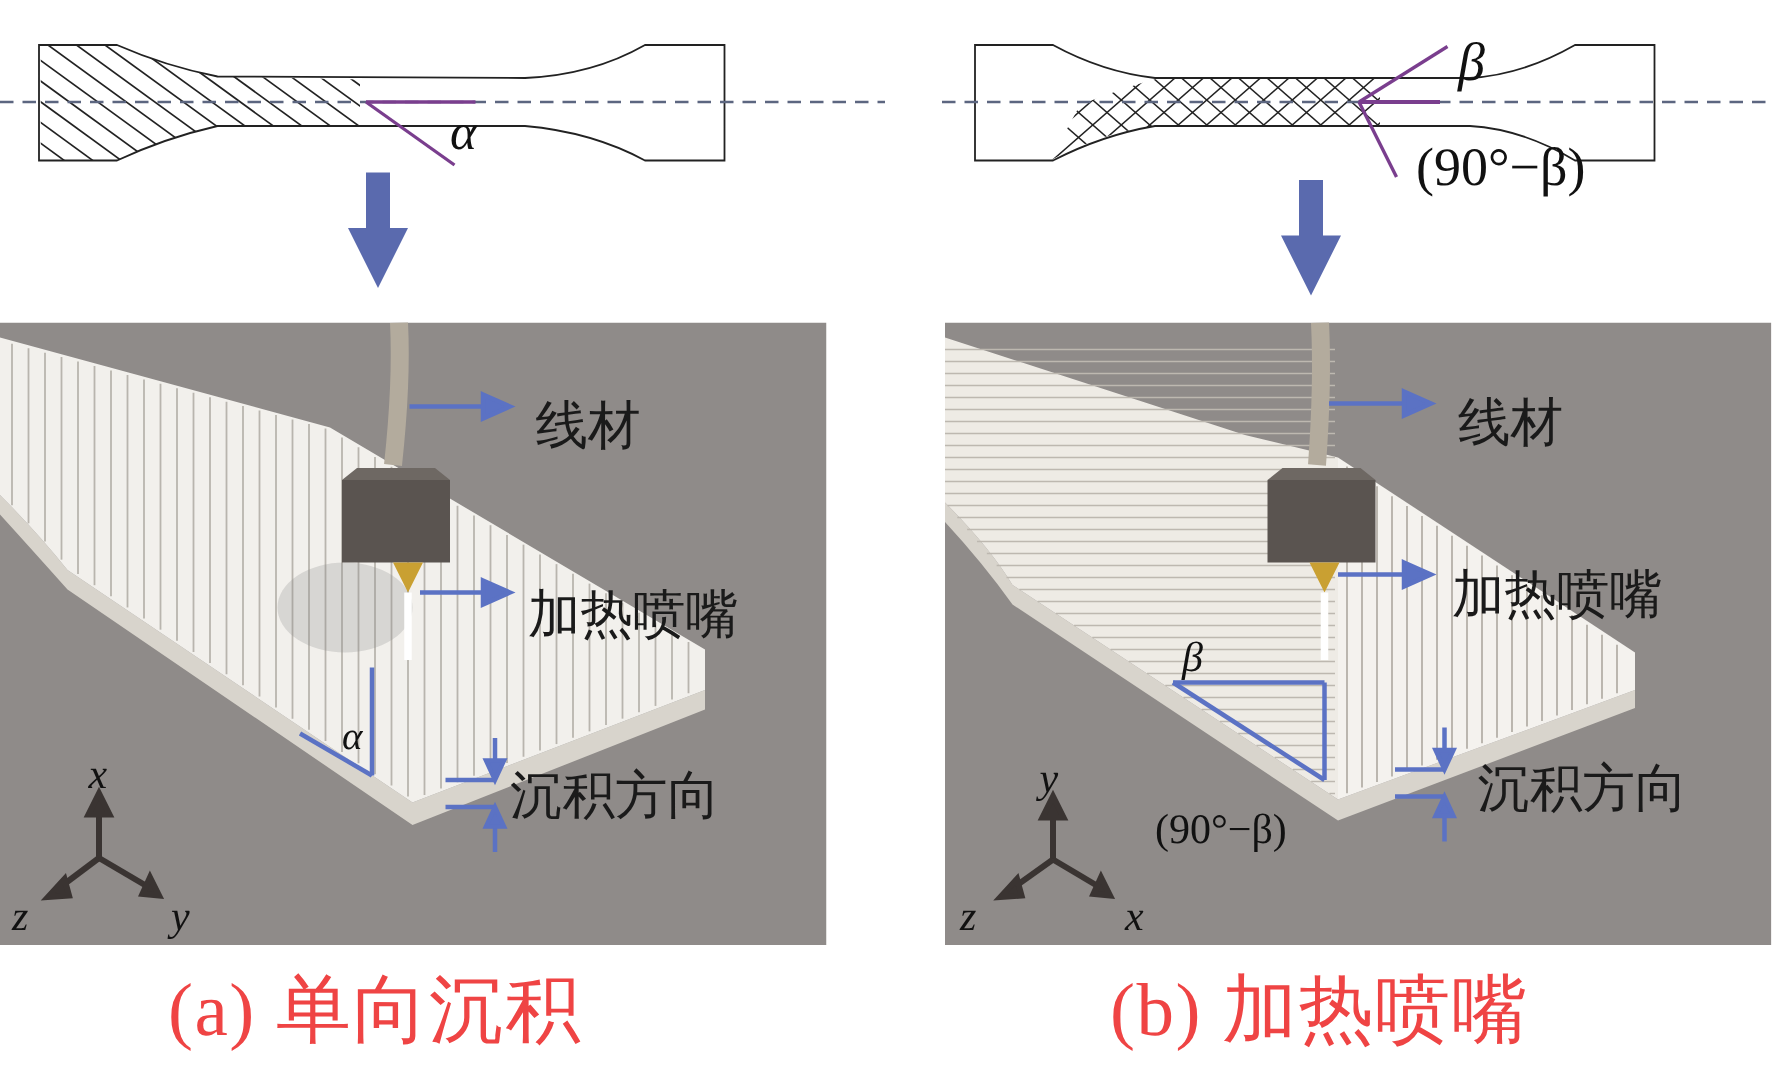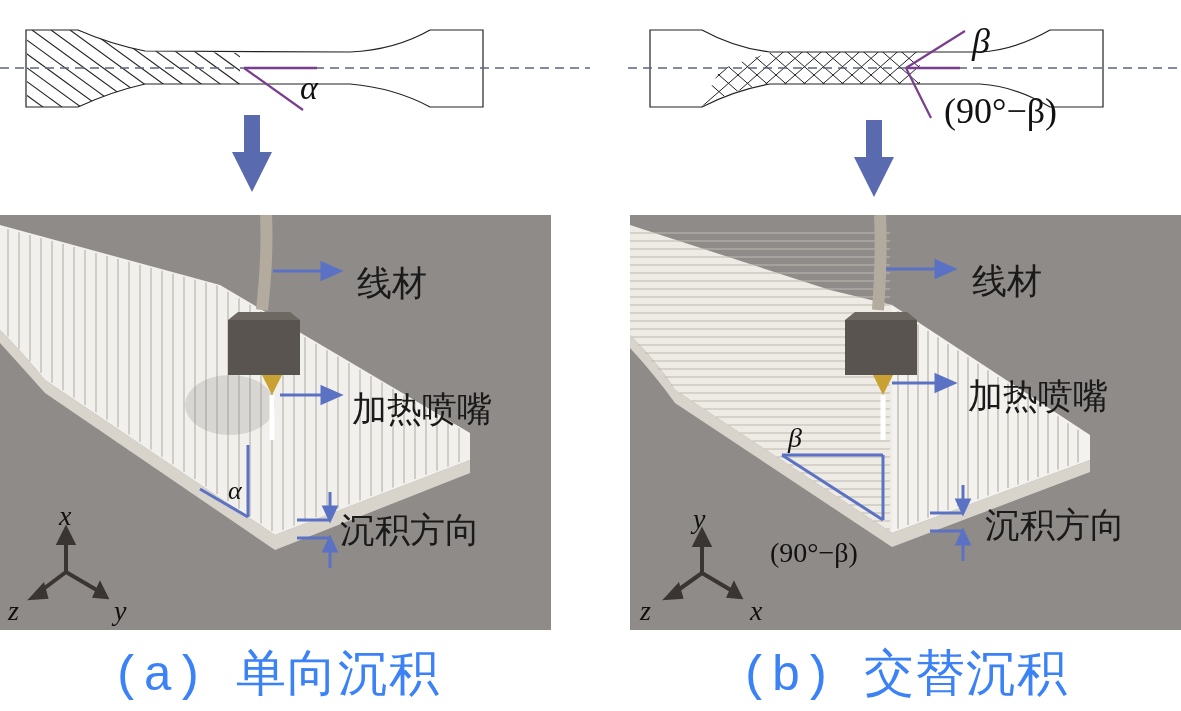--- a/index.html
+++ b/index.html
@@ -1,19 +1,19 @@
 <!DOCTYPE html>
 <html><head>
 <meta charset="utf-8">
 <style>
   html,body{margin:0;padding:0;background:#ffffff;}
   body{width:1181px;height:711px;position:relative;overflow:hidden;font-family:"DejaVu Serif",serif;}
   .abs{position:absolute;}
   svg text{font-family:"Liberation Serif","DejaVu Serif",serif;}
-  .cap{position:absolute;top:640px;font-size:50px;color:#3b82f6;font-family:Liberation Mono, monospace;letter-spacing:1px;white-space:nowrap;}
+  .cap{position:absolute;top:640px;font-size:50px;color:#ef4444;font-family:Liberation Serif, serif;letter-spacing:1px;white-space:nowrap;}
   .label-cn{font-family:"DejaVu Serif",serif;fill:#1a1a1a;}
   .math{font-style:italic;fill:#111;}
 </style>
 </head>
 <body>
 
 <svg class="abs" style="left:0;top:0" width="590" height="215">
   <defs>
     <clipPath id="clipA">
       <path d="M27,30 L78,30 Q110,44 145,51 L240,53 L240,84 L145,84 Q110,92 78,107 L27,107 Z"></path>
@@ -305,13 +305,13 @@
     <polygon points="37,383 48,371 51,382"></polygon>
     <line x1="72" y1="358" x2="104" y2="377"></line>
     <polygon points="110,382 99,381 104,370"></polygon>
   </g>
   <text class="math" x="63" y="313" font-size="28">y</text>
   <text class="math" x="10" y="405" font-size="28">z</text>
   <text class="math" x="120" y="405" font-size="28">x</text>
 </svg>
 
 <div class="cap" style="left:112px;">(a) 单向沉积</div>
-<div class="cap" style="left:740px;">(b) 交替沉积</div>
+<div class="cap" style="left:740px;">(b) 加热喷嘴</div>
 
 </body></html>

